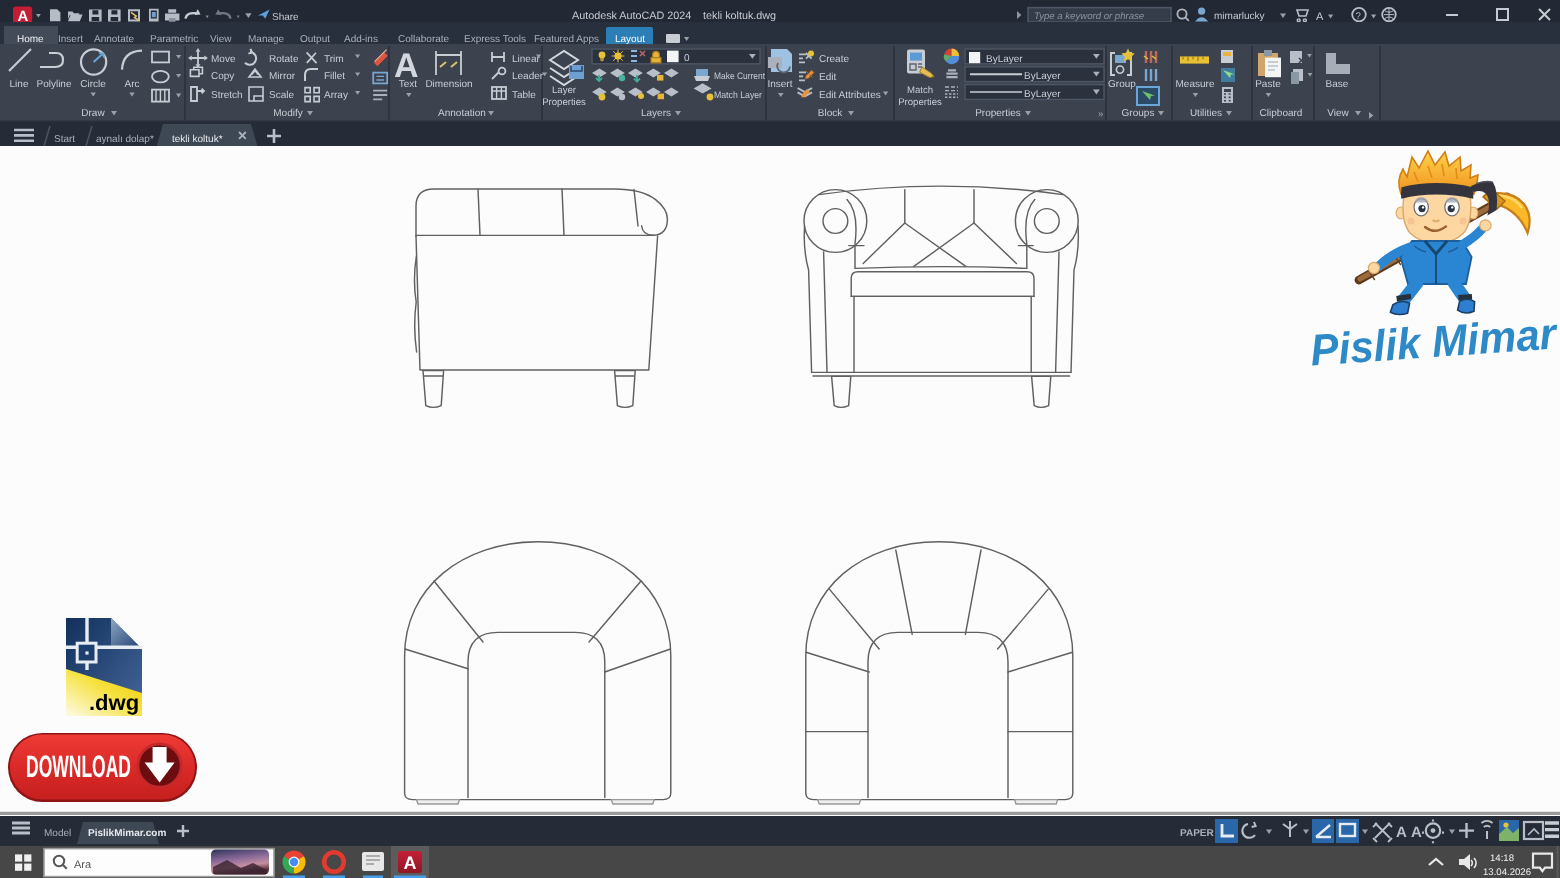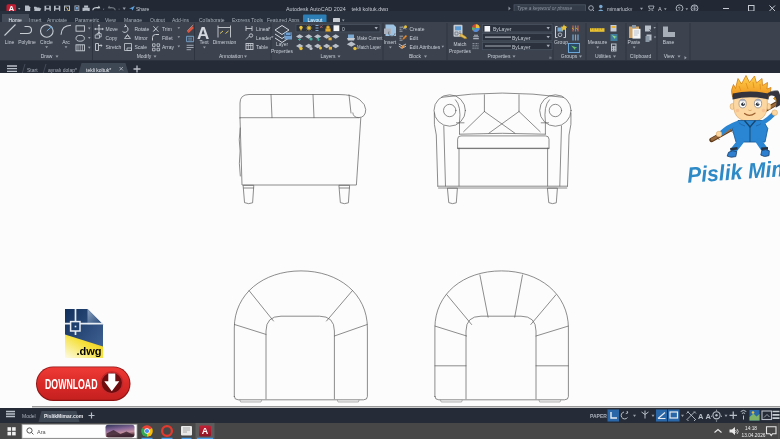--- a/index.html
+++ b/index.html
@@ -3,21 +3,21 @@
 <meta charset="utf-8">
 <style>
 * { margin:0; padding:0; box-sizing:border-box; }
 html,body { width:780px; height:439px; overflow:hidden; background:#fcfcfc; font-family:"Liberation Sans", sans-serif; }
 #app { position:relative; width:780px; height:439px; }
 
 #titlebar { position:absolute; left:0; top:0; width:780px; height:11px; background:#222834; }
 #tabsrow  { position:absolute; left:0; top:11px; width:780px; height:11px; background:#27303c; }
 #ribbon   { position:absolute; left:0; top:22px; width:780px; height:39px; background:#3c434f; }
 #filetabs { position:absolute; left:0; top:61px; width:780px; height:12px; background:#252b37; }
-#canvas   { position:absolute; left:0; top:73px; width:694px; height:335px; background:#fcfcfc;padding-left:32px; }
+#canvas   { position:absolute; left:0; top:73px; width:694px; height:335px; background:#fcfcfc; }
 #statusbar{ position:absolute; left:0; top:408px; width:780px; height:15px; background:#262c37; }
 #taskbar  { position:absolute; left:0; top:423px; width:780px; height:16px; background:#474747; }
 </style>
 </head>
 <body>
 <div id="app">
   <div id="titlebar">
     <svg width="780" height="11" viewBox="0 0 780 11">
       <rect x="6.5" y="1.2" width="9.6" height="8.4" rx="1.5" fill="#c21d33"></rect>
       <text x="8.7" y="8.3" font-size="7.5" font-weight="bold" fill="#fff">A</text>

